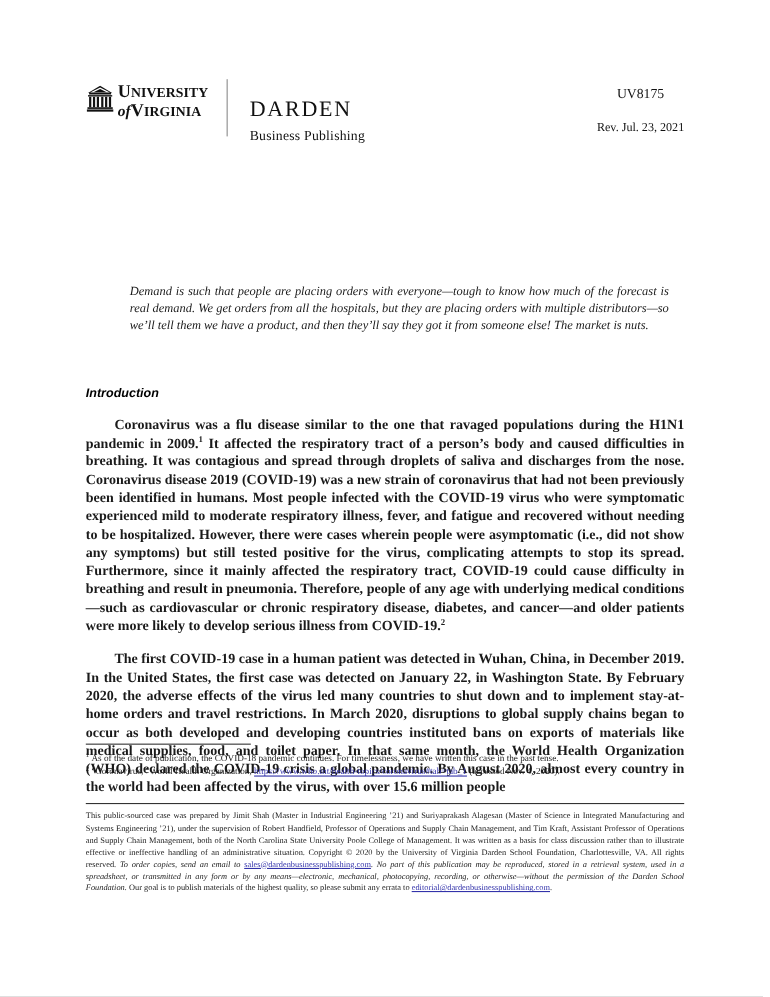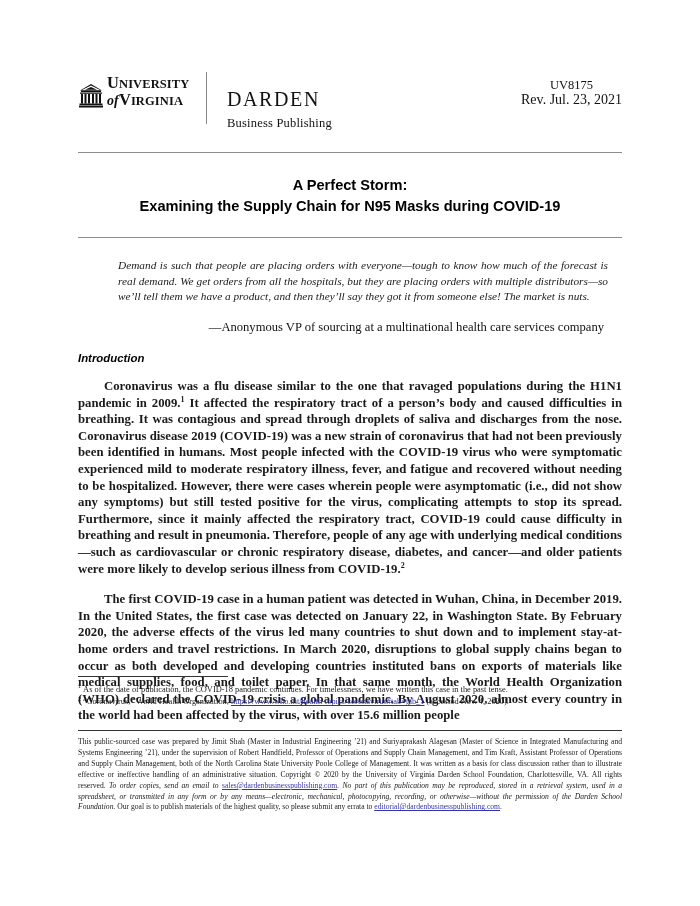--- a/index.html
+++ b/index.html
@@ -32,21 +32,21 @@
     top: 74px;
     left: 0;
     right: 0;
     height: 56px;
   }
   .brand {
     position: absolute;
     left: 0;
     top: 0;
     display: flex;
-    align-items: flex-end;
+    align-items: flex-start;
   }
   .rotunda {
     width: 26px;
     height: 26px;
     margin-top: 3px;
     margin-right: 3px;
     flex: none;
   }
   .uva-words {
     line-height: 1;
@@ -110,24 +110,24 @@
     text-align: center;
   }
   .doc-id {
     font-family: "Liberation Serif", serif;
     font-size: 12.5px;
     color: #111;
     line-height: 14px;
   }
   .doc-rev {
     font-family: "Liberation Serif", serif;
-    font-size: 14px;
+    font-size: 11px;
     color: #111;
     line-height: 12px;
-    margin-top: 2px;
+    margin-top: 18px;
   }
 
   
   .title-block {
     position: absolute;
     top: 152px;
     left: 0;
     right: 0;
   }
   .rule {
@@ -295,32 +295,23 @@
         <div class="darden-name">DARDEN</div>
         <div class="darden-sub">Business Publishing</div>
       </div>
 
       <div class="docmeta">
         <div class="doc-id">UV8175</div>
         <div class="doc-rev">Rev. Jul. 23, 2021</div>
       </div>
     </div>
 
-    <div class="title-block">
-      <div class="rule"></div>
-      <div class="title">
-        <span class="title-line">A Perfect Storm:</span>
-        <span class="title-line">Examining the Supply Chain for N95 Masks during COVID-19</span>
-      </div>
-      <div class="rule"></div>
-    </div>
 
     <div class="epigraph">
       <div class="epigraph-text">Demand is such that people are placing orders with everyone—tough to know how much of the forecast is real demand. We get orders from all the hospitals, but they are placing orders with multiple distributors—so we’ll tell them we have a product, and then they’ll say they got it from someone else! The market is nuts.</div>
-      <div class="attribution">—Anonymous VP of sourcing at a multinational health care services company</div>
     </div>
 
     <div class="section-head">Introduction</div>
 
     <div class="body-copy">
       <p class="para"><span>Coronavirus was a flu disease similar to the one that ravaged populations during the H1N1 pandemic in 2009.</span><sup>1</sup><span> It affected the respiratory tract of a person’s body and caused difficulties in breathing. It was contagious and spread through droplets of saliva and discharges from the nose. Coronavirus disease 2019 (COVID-19) was a new strain of coronavirus that had not been previously been identified in humans. Most people infected with the COVID-19 virus who were symptomatic experienced mild to moderate respiratory illness, fever, and fatigue and recovered without needing to be hospitalized. However, there were cases wherein people were asymptomatic (i.e., did not show any symptoms) but still tested positive for the virus, complicating attempts to stop its spread. Furthermore, since it mainly affected the respiratory tract, COVID-19 could cause difficulty in breathing and result in pneumonia. Therefore, people of any age with underlying medical conditions—such as cardiovascular or chronic respiratory disease, diabetes, and cancer—and older patients were more likely to develop serious illness from COVID-19.</span><sup>2</sup></p>
       <p class="para">The first COVID-19 case in a human patient was detected in Wuhan, China, in December 2019. In the United States, the first case was detected on January 22, in Washington State. By February 2020, the adverse effects of the virus led many countries to shut down and to implement stay-at-home orders and travel restrictions. In March 2020, disruptions to global supply chains began to occur as both developed and developing countries instituted bans on exports of materials like medical supplies, food, and toilet paper. In that same month, the World Health Organization (WHO) declared the COVID-19 crisis a global pandemic. By August 2020, almost every country in the world had been affected by the virus, with over 15.6 million people</p>
     </div>
 
     <div class="footnotes">

